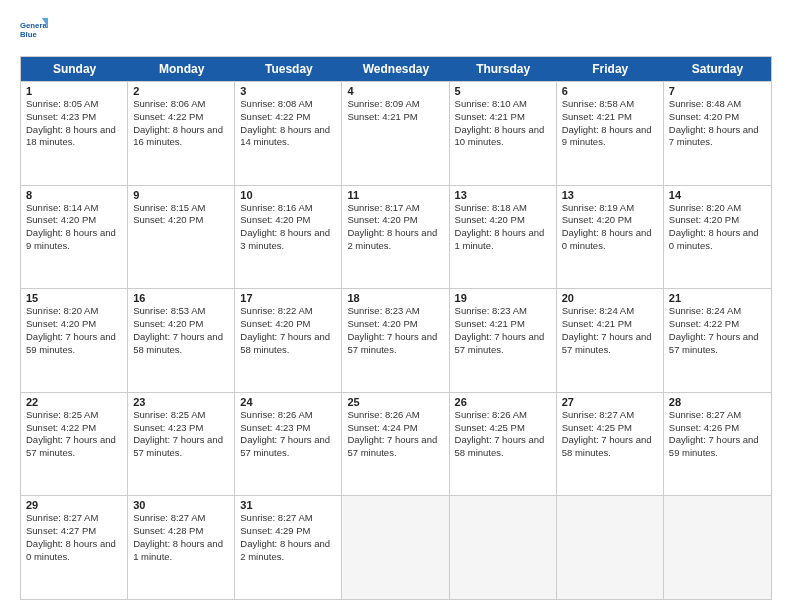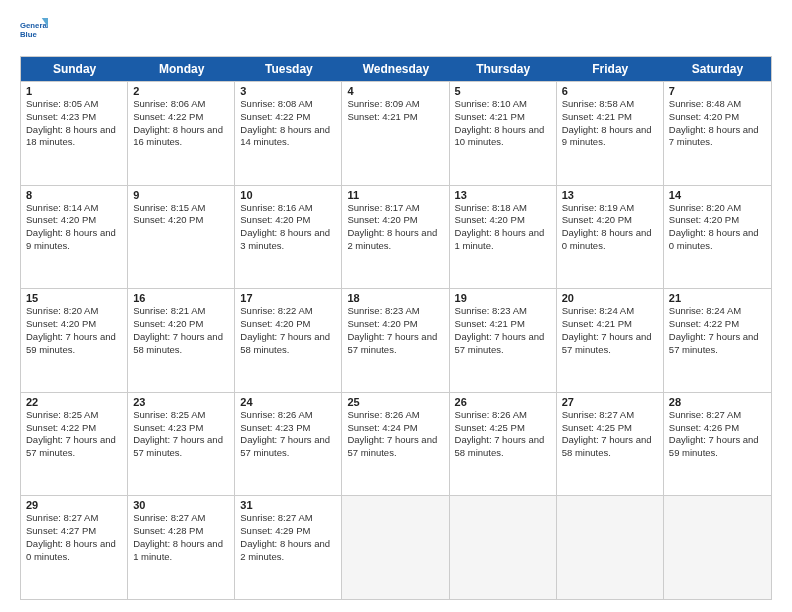--- a/index.html
+++ b/index.html
@@ -216,21 +216,21 @@
         </div>
         <div class="cal-row">
           <div class="cal-cell">
           <span class="day-num">15</span>
           <span class="cell-line">Sunrise: 8:20 AM</span>
           <span class="cell-line">Sunset: 4:20 PM</span>
           <span class="cell-line">Daylight: 7 hours and 59 minutes.</span>
         </div>
           <div class="cal-cell">
           <span class="day-num">16</span>
-          <span class="cell-line">Sunrise: 8:21 AM</span>
+          <span class="cell-line">Sunrise: 8:53 AM</span>
           <span class="cell-line">Sunset: 4:20 PM</span>
           <span class="cell-line">Daylight: 7 hours and 58 minutes.</span>
         </div>
           <div class="cal-cell">
           <span class="day-num">17</span>
           <span class="cell-line">Sunrise: 8:22 AM</span>
           <span class="cell-line">Sunset: 4:20 PM</span>
           <span class="cell-line">Daylight: 7 hours and 58 minutes.</span>
         </div>
           <div class="cal-cell">

